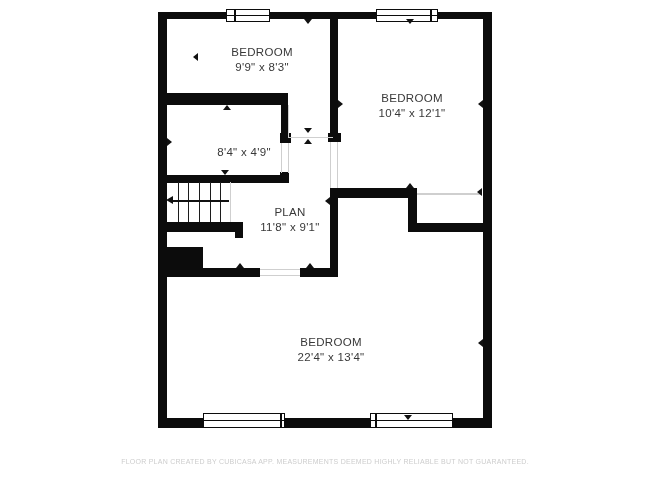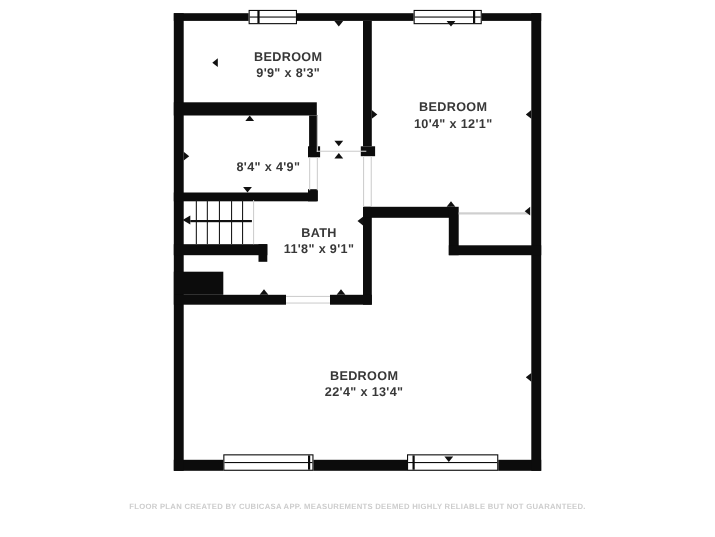--- a/index.html
+++ b/index.html
@@ -1,17 +1,17 @@
 <!DOCTYPE html>
 <html><head>
 <meta charset="utf-8">
 <style>
   html,body{margin:0;padding:0;background:#ffffff;}
   #stage{position:relative;width:616px;height:488px;background:#ffffff;overflow:hidden;
-         font-family:"Liberation Sans","DejaVu Sans",sans-serif;font-weight:bold;}
+         font-family:"Liberation Sans","DejaVu Sans",sans-serif;}
   #plan{position:absolute;left:0;top:0;width:650px;height:488px;}
   .wall{position:absolute;background:#0c0c0c;}
   .window{position:absolute;background:#ffffff;border:1.5px solid #0c0c0c;box-sizing:border-box;}
   .win-mid{position:absolute;left:0;right:0;top:50%;height:1px;margin-top:-0.5px;background:#0c0c0c;}
   .win-div{position:absolute;top:0;bottom:0;width:1.5px;background:#0c0c0c;}
   .opening-line{position:absolute;background:#cfcfcf;}
   .stair-tread{position:absolute;width:1px;background:#1c1c1c;}
   .stair-arrow{position:absolute;height:1.5px;background:#111;}
   .stair-arrow-head{position:absolute;width:0;height:0;
       border-top:4.5px solid transparent;border-bottom:4.5px solid transparent;
@@ -40,21 +40,21 @@
     <div class="room-label" style="left:332px;top:91px;width:160px;">
       <div>BEDROOM</div>
       <div>10'4" x 12'1"</div>
     </div>
 
     <div class="room-label" style="left:164px;top:145px;width:160px;">
       <div>8'4" x 4'9"</div>
     </div>
 
     <div class="room-label" style="left:210px;top:205px;width:160px;">
-      <div>BATH</div>
+      <div>PLAN</div>
       <div>11'8" x 9'1"</div>
     </div>
 
     <div class="room-label" style="left:251px;top:335px;width:160px;">
       <div>BEDROOM</div>
       <div>22'4" x 13'4"</div>
     </div>
 
   <div class="wall" style="left: 158px; top: 12px; width: 334px; height: 7px;"></div>
       <div class="wall" style="left: 158px; top: 418px; width: 334px; height: 10px;"></div>

